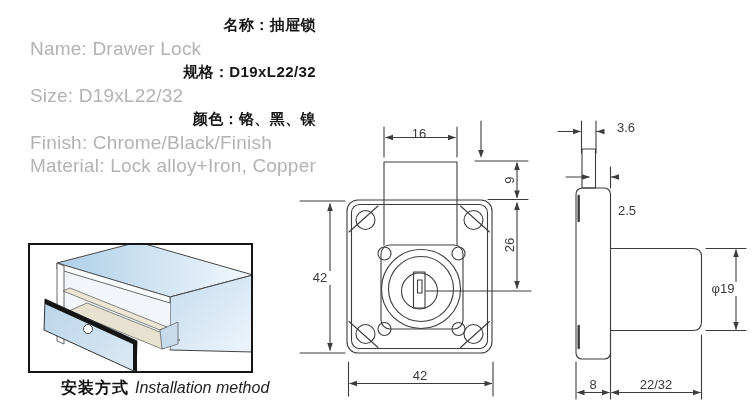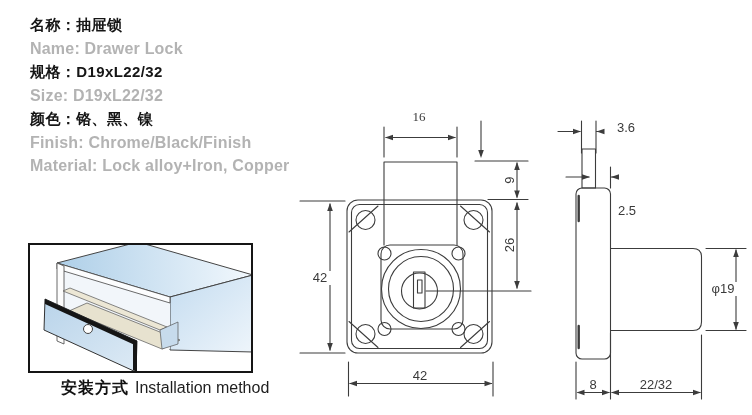--- a/index.html
+++ b/index.html
@@ -1,30 +1,30 @@
 <!DOCTYPE html>
 <html><head>
 <meta charset="utf-8">
 <style>
   html,body{margin:0;padding:0;background:#fff;}
   .canvas{position:relative;width:752px;height:415px;background:#ffffff;
           font-family:"Liberation Sans",sans-serif;overflow:hidden;}
 
   
   .specs{position:absolute;left:30px;top:13px;}
-  .spec-zh{font-size:15px;font-weight:bold;color:#161616;line-height:23.5px;letter-spacing:.4px;}
-  .spec-en{font-size:16px;font-weight:bold;color:#b3b3b3;line-height:23.5px;letter-spacing:.2px;}
+  .spec-zh{font-size:15px;font-weight:bold;color:#161616;line-height:23.5px;letter-spacing:.4px;text-align:right;}
+  .spec-en{font-size:19px;font-weight:normal;color:#b3b3b3;line-height:23.5px;letter-spacing:.2px;}
 
   
   .frame{position:absolute;left:28px;top:243px;width:221px;height:126px;
          border:2px solid #151515;background:#fff;}
   .frame svg{display:block;}
   .caption{position:absolute;left:33px;top:378px;font-size:16px;color:#222;white-space:nowrap;}
   .caption .c-zh{font-weight:bold;color:#111;letter-spacing:1px;margin-left:28px;}
-  .caption .c-en{font-weight:normal;color:#1e1e1e;margin-left:6px;}
+  .caption .c-en{font-weight:normal;color:#1e1e1e;margin-left:6px;font-style:italic;}
 
   
   .tech{position:absolute;left:0;top:0;}
   .dim{position:absolute;font-size:13px;color:#3a3a3a;text-align:center;line-height:14px;white-space:nowrap;}
   .dim.bg{background:#fff;padding:0 1px;}
   .rot{transform:rotate(-90deg);transform-origin:center;}
 </style>
 </head>
 <body>
 
@@ -159,21 +159,21 @@
       <polygon points="611,177 619,174.2 619,179.8"></polygon>
       <polygon points="576.5,392.5 584.5,389.7 584.5,395.3"></polygon>
       <polygon points="610,392.5 602,389.7 602,395.3"></polygon>
       <polygon points="611,392.5 619,389.7 619,395.3"></polygon>
       <polygon points="701,392.5 693,389.7 693,395.3"></polygon>
       <polygon points="736,249 733.2,257 738.8,257"></polygon>
       <polygon points="736,330 733.2,322 738.8,322"></polygon>
     </g>
   </svg>
 
-  <span class="dim" style="left:404px;top:110px;width:30px;font-family:Liberation Serif, serif;">16</span>
+  <span class="dim" style="left:404px;top:127px;width:30px;">16</span>
   <span class="dim rot" style="left:504px;top:173px;width:12px;">9</span>
   <span class="dim rot" style="left:501px;top:238px;width:18px;">26</span>
   <span class="dim bg" style="left:304px;top:271px;width:30px;">42</span>
   <span class="dim" style="left:405px;top:369px;width:30px;">42</span>
   <span class="dim" style="left:611px;top:121px;width:30px;">3.6</span>
   <span class="dim" style="left:612px;top:164px;width:30px;margin-top:40px;">2.5</span>
   <span class="dim" style="left:583px;top:378px;width:20px;">8</span>
   <span class="dim" style="left:634px;top:378px;width:44px;">22/32</span>
   <span class="dim bg" style="left:704px;top:282px;width:36px;">φ19</span>
 

